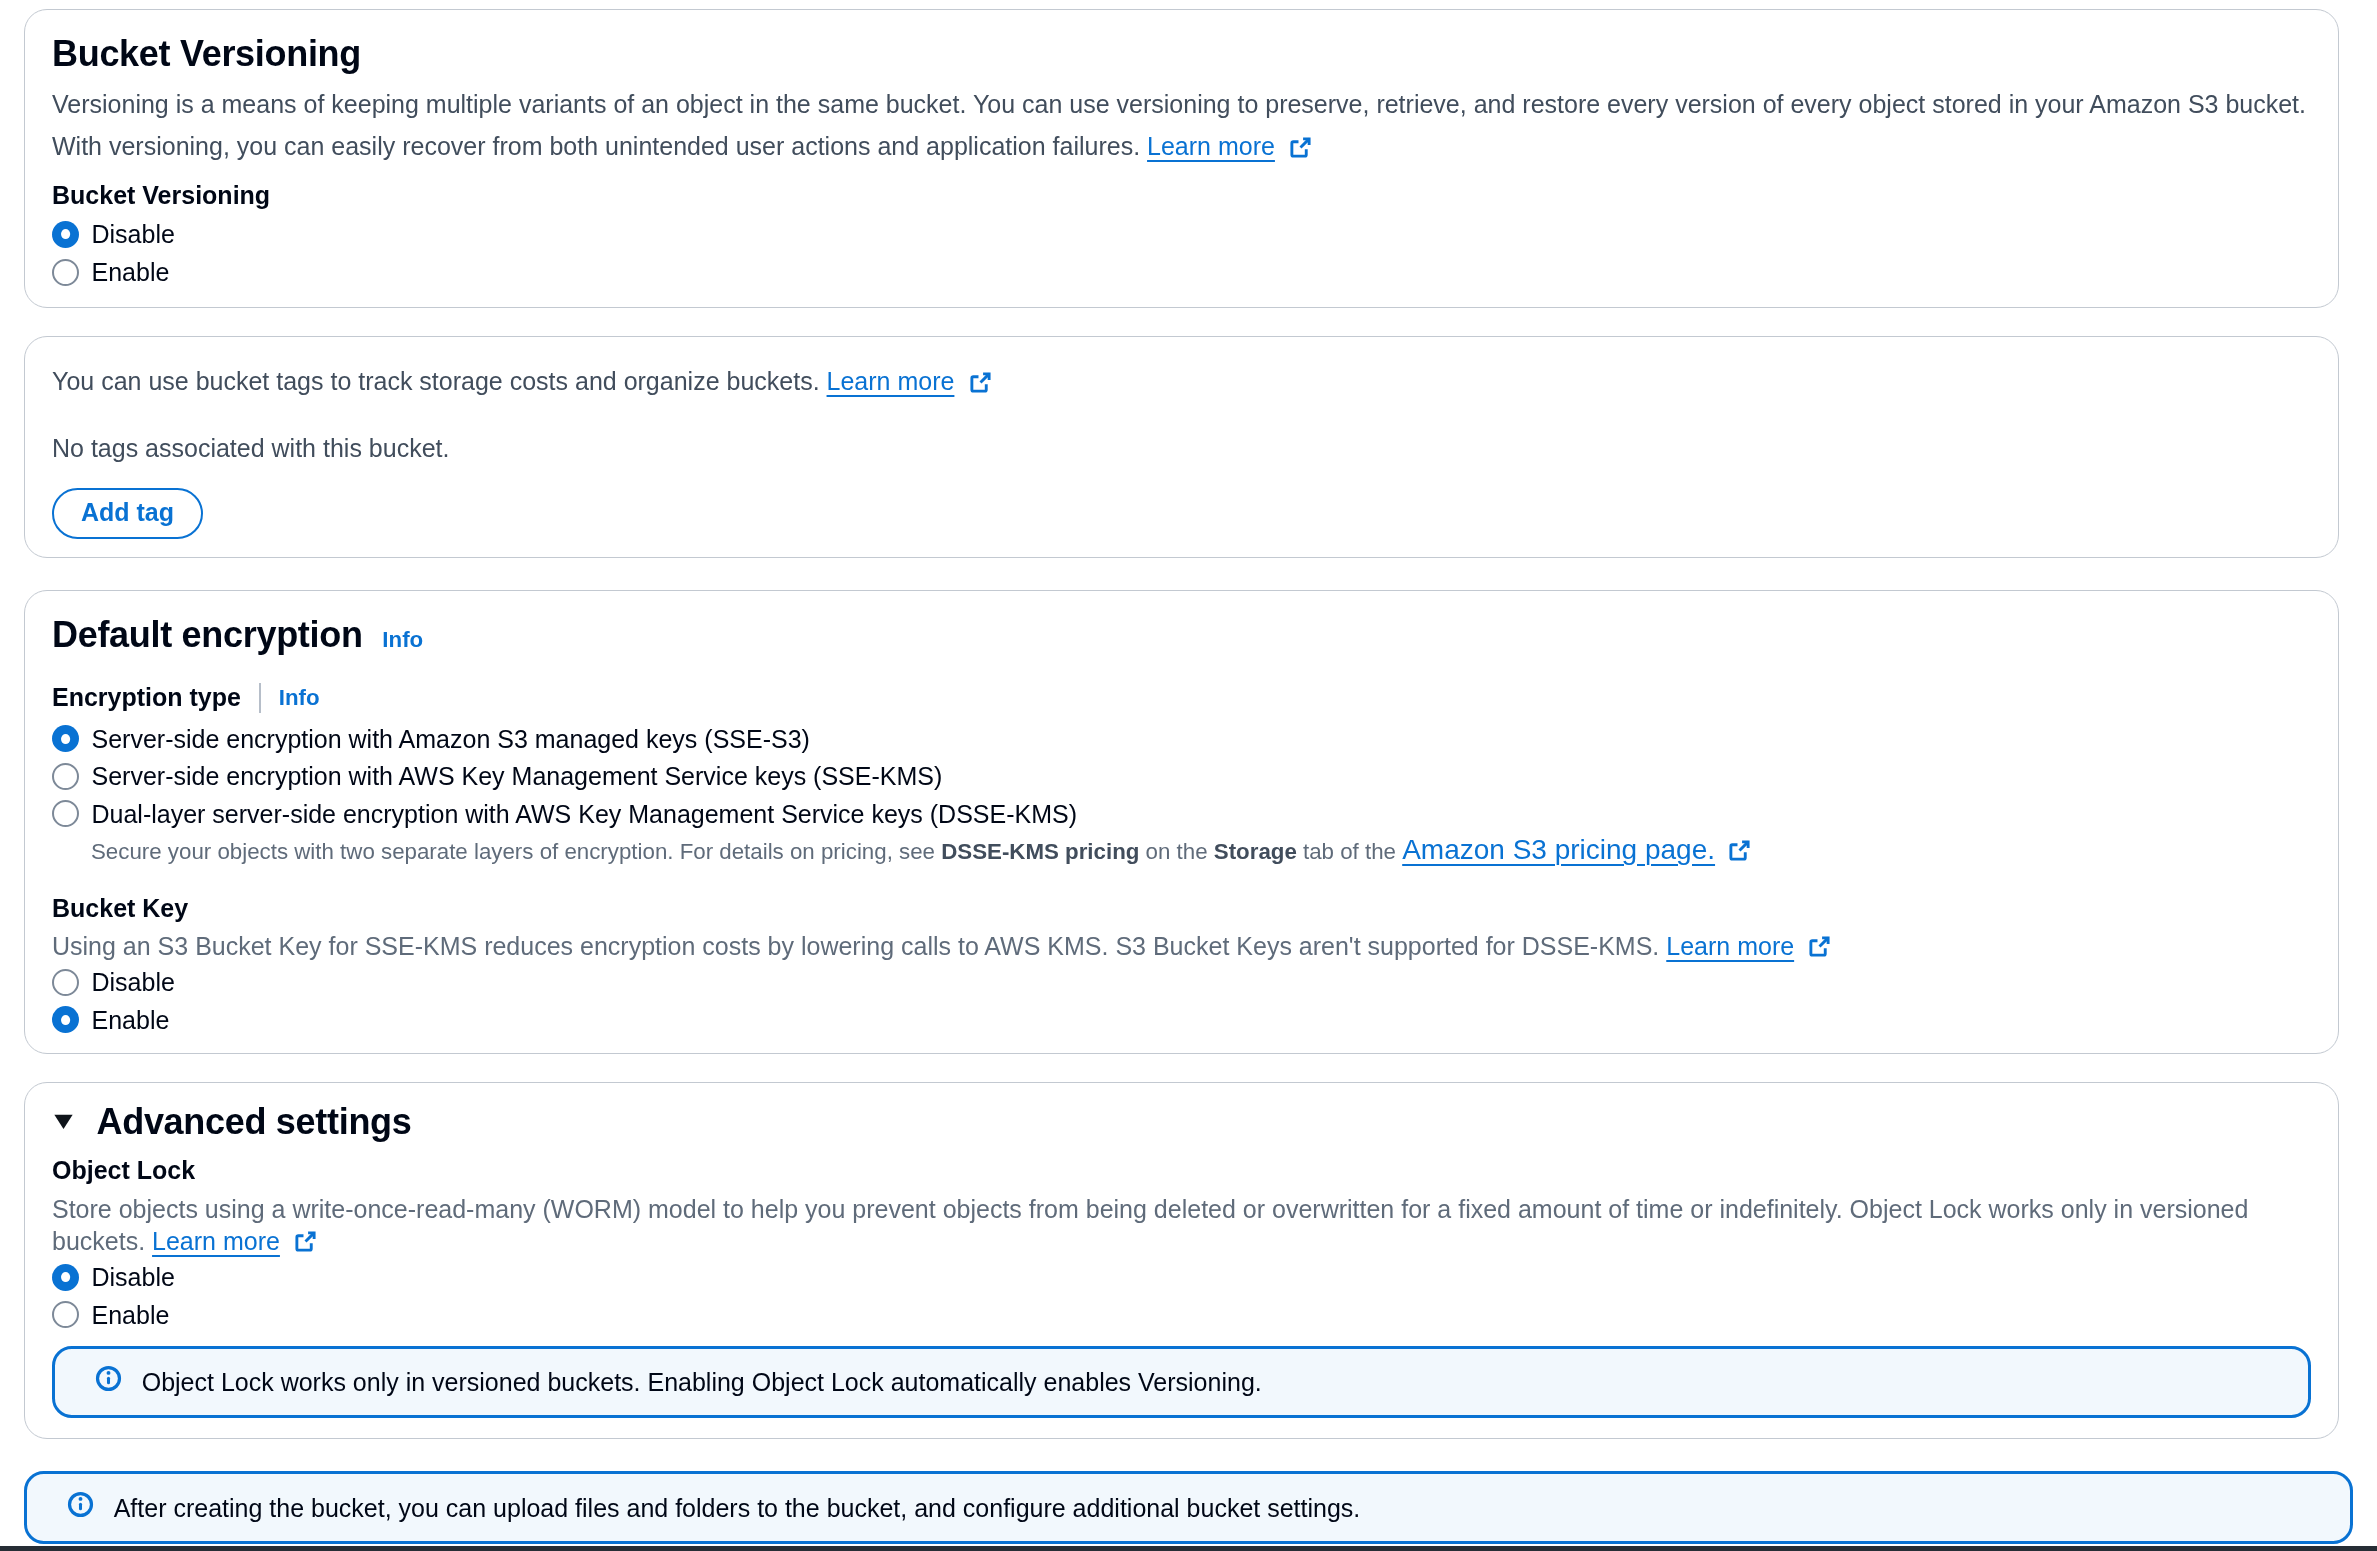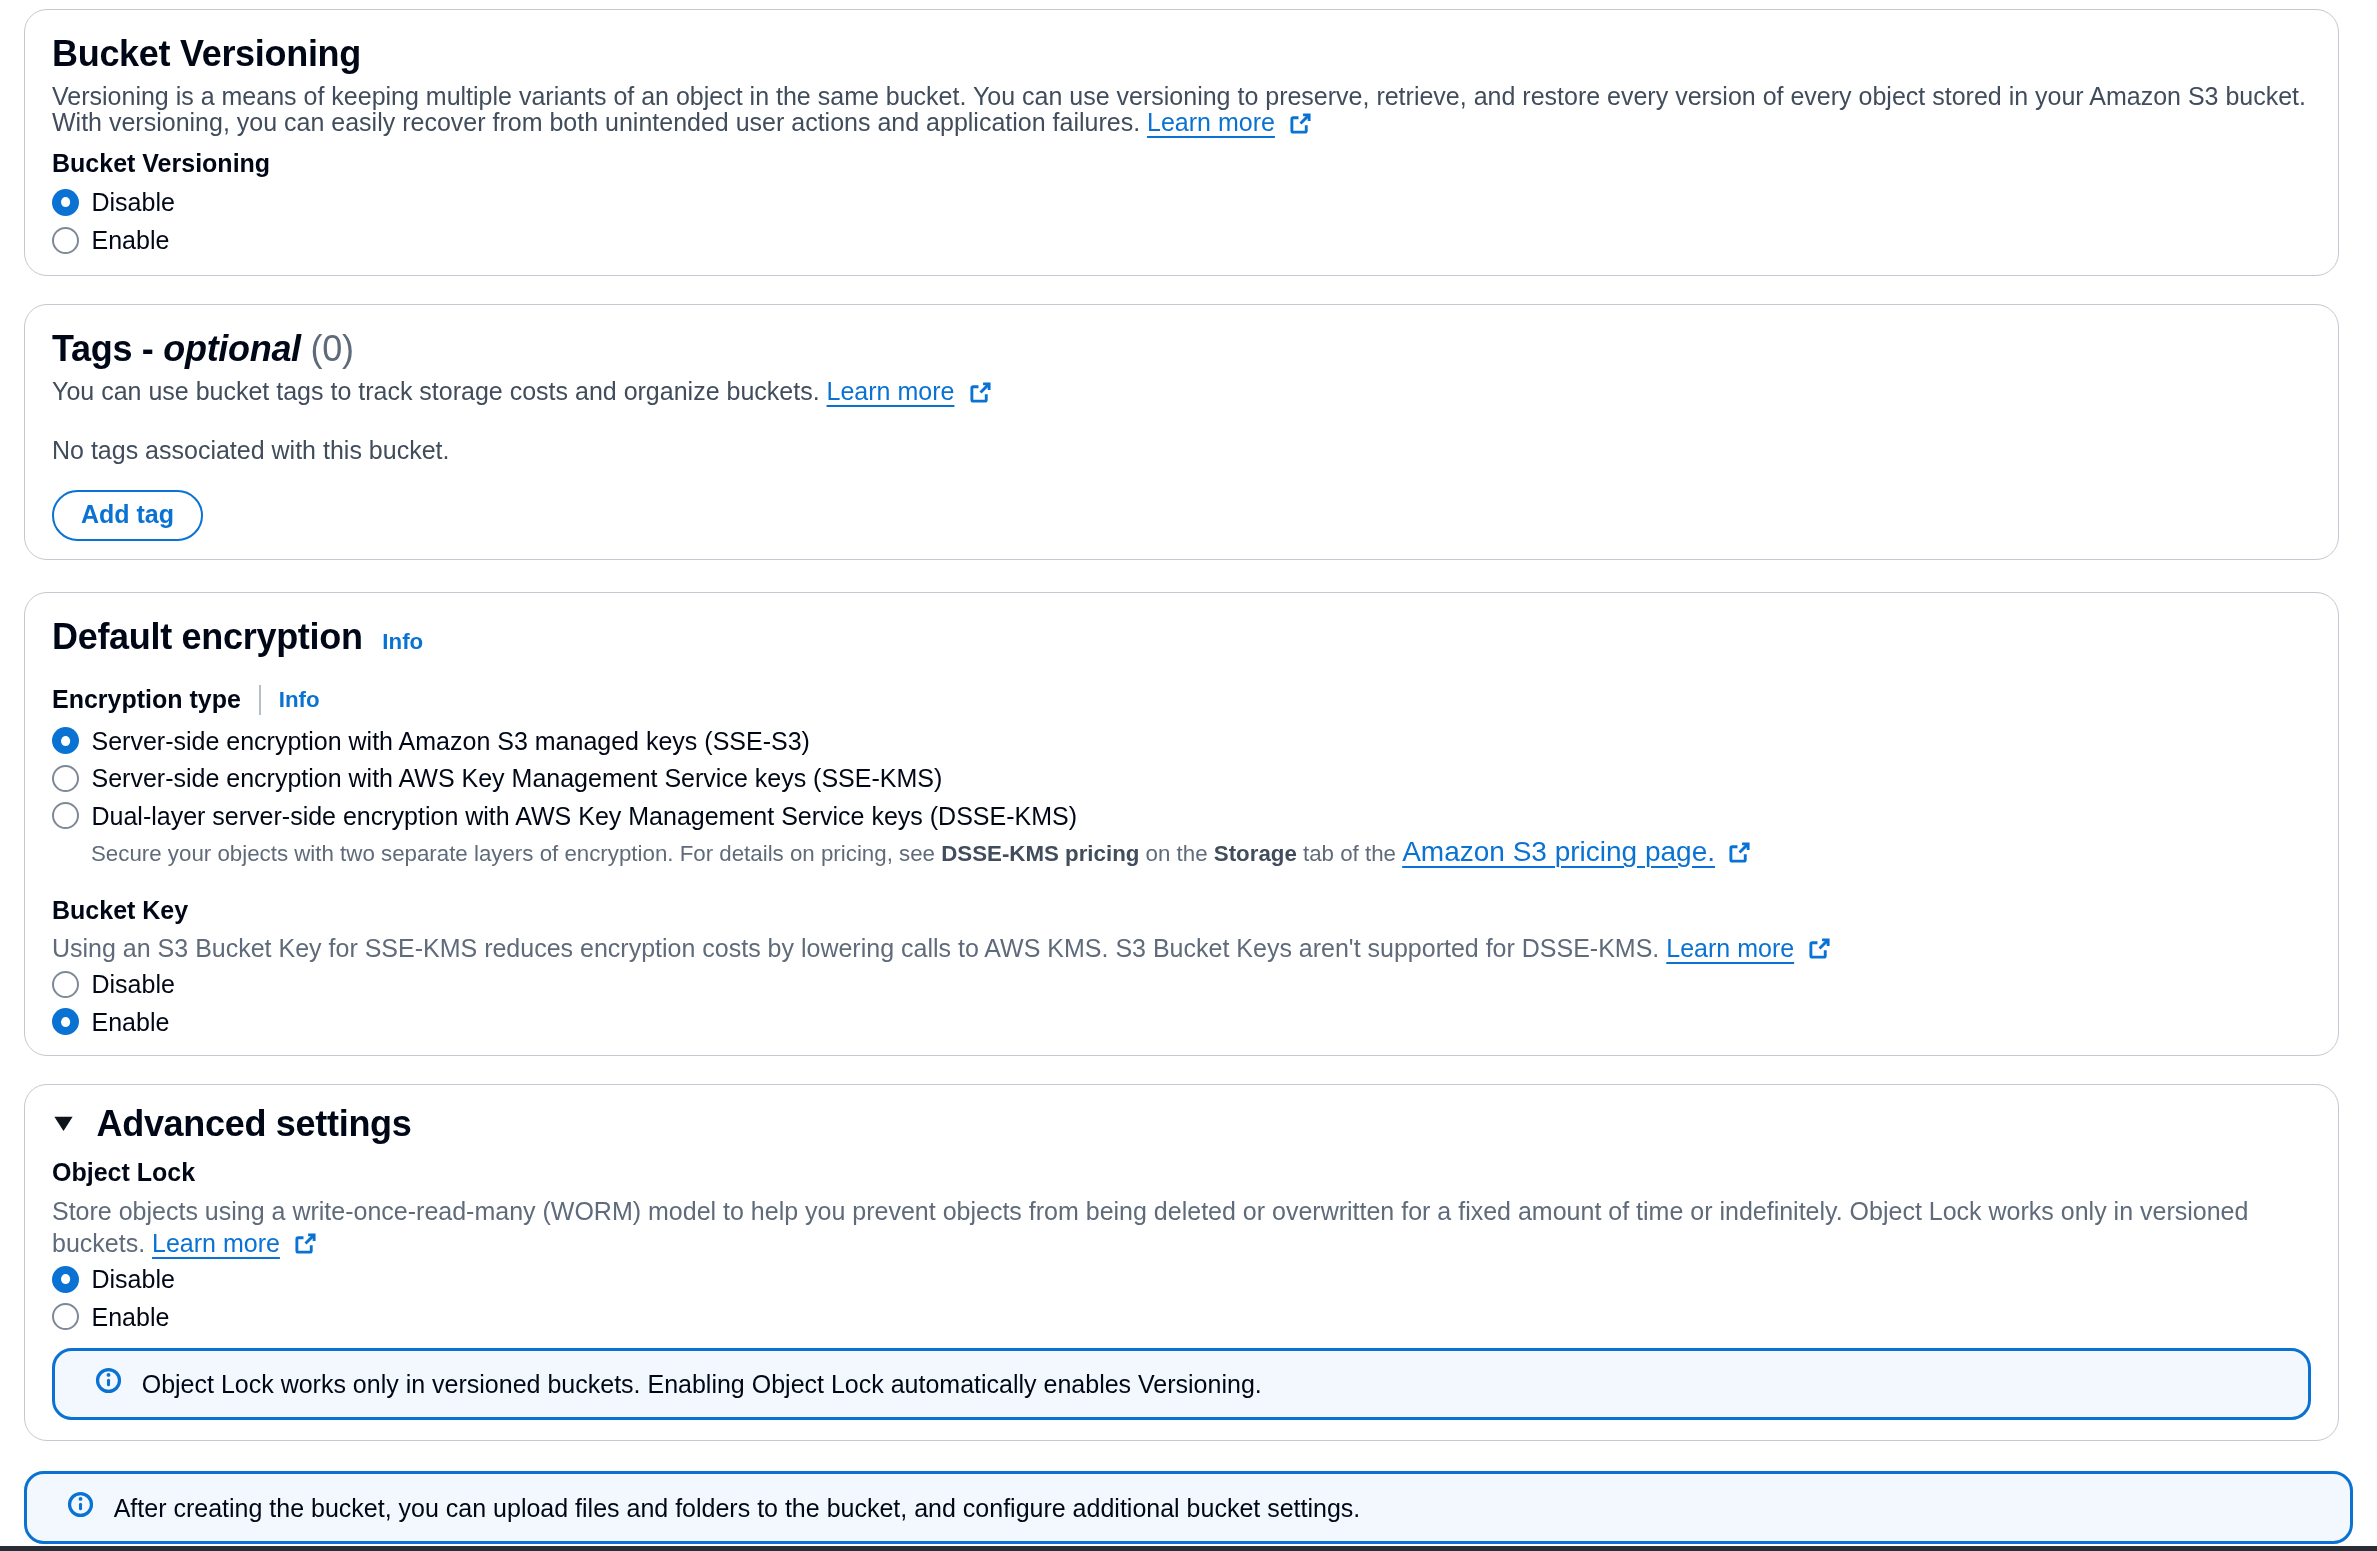--- a/index.html
+++ b/index.html
@@ -30,21 +30,21 @@
     font-size: 36px; line-height: 41px;
     margin: 0 0 9px 0;
     font-weight: 700;
     letter-spacing: -0.3px;
   }
   .title-row { display: flex; align-items: baseline; gap: 19.7px; margin-bottom: 7.2px; }
   .title-row h2 { margin: 0; }
   .title-optional { font-style: italic; }
   .title-count { color: #5f6b7a; font-weight: 400; }
 
-  .desc { color: #414d5c; line-height: 26px; max-width: 2288px; }
+  .desc { color: #414d5c; line-height: 42px; max-width: 2288px; }
   .desc-muted { color: #5f6b7a; line-height: 32px; }
 
   a.link, .learn-more {
     color: #0972d3;
     text-decoration: underline;
     text-decoration-thickness: 1.8px;
     text-underline-offset: 4.5px;
     cursor: pointer;
     white-space: nowrap;
   }
@@ -140,21 +140,20 @@
       <span class="radio on"></span>
       <span class="radio-label">Disable</span>
     </div>
     <div class="radio-row">
       <span class="radio off"></span>
       <span class="radio-label">Enable</span>
     </div>
   </section>
 
   <section class="card tags-card">
-    <h2 class="card-title"><span>Tags -</span> <span class="title-optional">optional</span> <span class="title-count">(0)</span></h2>
     <div class="desc"><span>You can use bucket tags to track storage costs and organize buckets.</span>
       <a class="learn-more"><span>Learn more</span></a><span class="icon-slot">
   <svg class="ext-icon" width="23" height="23" viewBox="0 0 16 16" fill="none" stroke="#0972d3" stroke-width="2">
     <path d="M12 9.2V13a1 1 0 0 1-1 1H3a1 1 0 0 1-1-1V5a1 1 0 0 1 1-1h3.6"></path>
     <path d="M9.8 2H14v4.2"></path>
     <path d="M14 2L8 8"></path>
   </svg>
 </span>
     </div>
 

